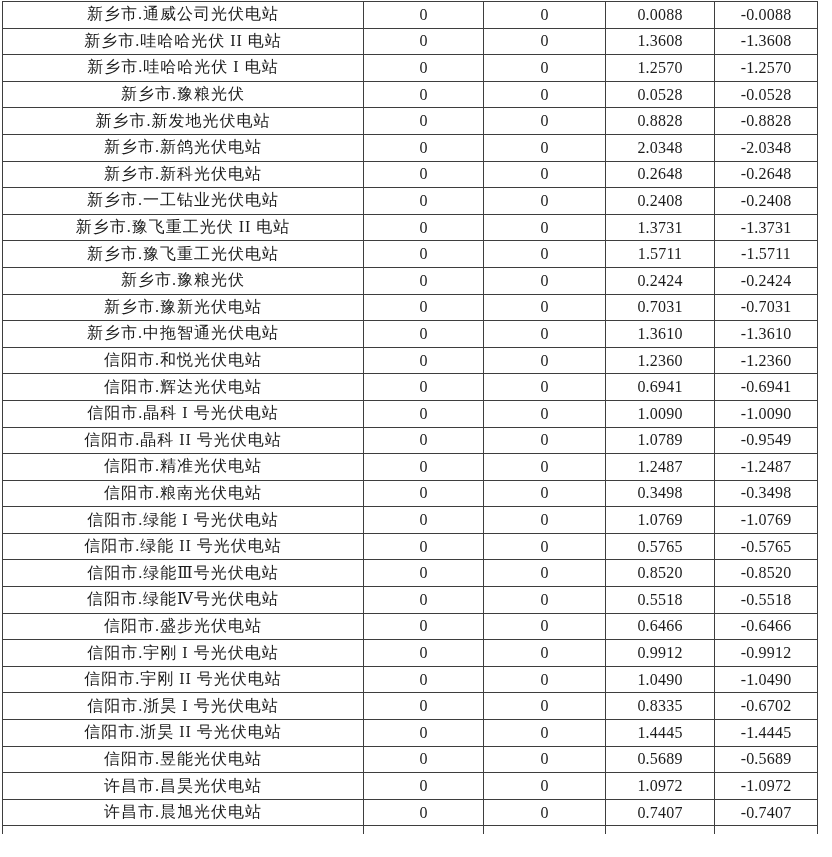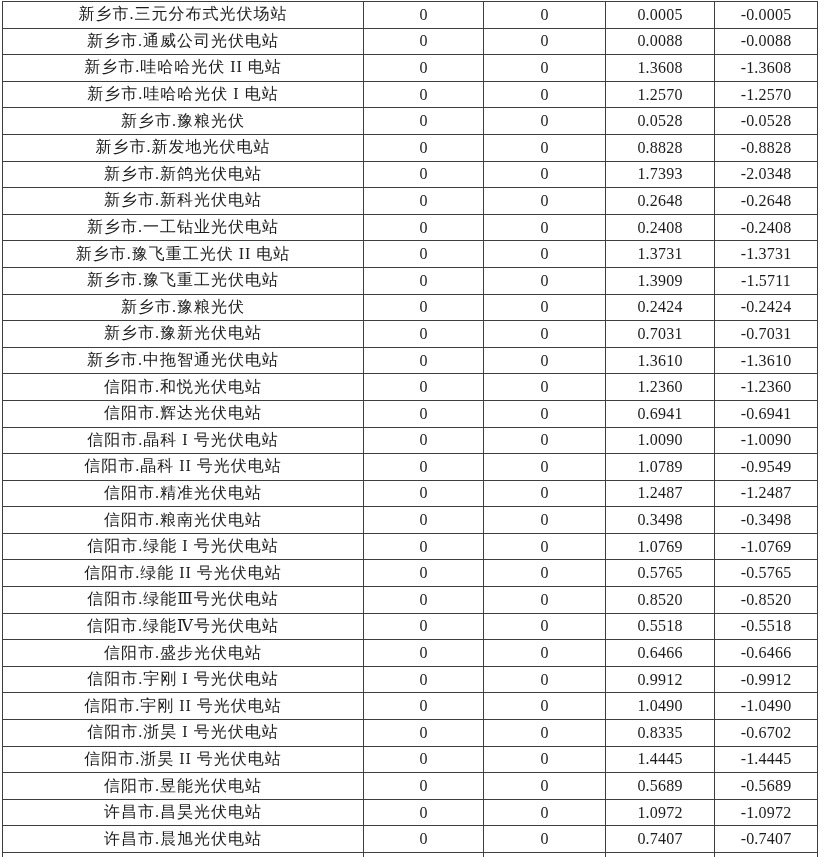--- a/index.html
+++ b/index.html
@@ -52,27 +52,20 @@
   <table class="station-table">
     <colgroup>
       <col style="width:361px">
       <col style="width:120px">
       <col style="width:122px">
       <col style="width:109px">
       <col style="width:103px">
     </colgroup>
     <tbody>
 
-    <tr>
-    <td class="name-cell">新乡市.三元分布式光伏场站</td>
-    <td class="num-cell">0</td>
-    <td class="num-cell">0</td>
-    <td class="num-cell">0.0005</td>
-    <td class="num-cell">-0.0005</td>
-  </tr>
         <tr>
     <td class="name-cell">新乡市.通威公司光伏电站</td>
     <td class="num-cell">0</td>
     <td class="num-cell">0</td>
     <td class="num-cell">0.0088</td>
     <td class="num-cell">-0.0088</td>
   </tr>
         <tr>
     <td class="name-cell">新乡市.哇哈哈光伏 II 电站</td>
     <td class="num-cell">0</td>
@@ -98,21 +91,21 @@
     <td class="name-cell">新乡市.新发地光伏电站</td>
     <td class="num-cell">0</td>
     <td class="num-cell">0</td>
     <td class="num-cell">0.8828</td>
     <td class="num-cell">-0.8828</td>
   </tr>
         <tr>
     <td class="name-cell">新乡市.新鸽光伏电站</td>
     <td class="num-cell">0</td>
     <td class="num-cell">0</td>
-    <td class="num-cell">1.7393</td>
+    <td class="num-cell">2.0348</td>
     <td class="num-cell">-2.0348</td>
   </tr>
         <tr>
     <td class="name-cell">新乡市.新科光伏电站</td>
     <td class="num-cell">0</td>
     <td class="num-cell">0</td>
     <td class="num-cell">0.2648</td>
     <td class="num-cell">-0.2648</td>
   </tr>
         <tr>
@@ -126,21 +119,21 @@
     <td class="name-cell">新乡市.豫飞重工光伏 II 电站</td>
     <td class="num-cell">0</td>
     <td class="num-cell">0</td>
     <td class="num-cell">1.3731</td>
     <td class="num-cell">-1.3731</td>
   </tr>
         <tr>
     <td class="name-cell">新乡市.豫飞重工光伏电站</td>
     <td class="num-cell">0</td>
     <td class="num-cell">0</td>
-    <td class="num-cell">1.3909</td>
+    <td class="num-cell">1.5711</td>
     <td class="num-cell">-1.5711</td>
   </tr>
         <tr>
     <td class="name-cell">新乡市.豫粮光伏</td>
     <td class="num-cell">0</td>
     <td class="num-cell">0</td>
     <td class="num-cell">0.2424</td>
     <td class="num-cell">-0.2424</td>
   </tr>
         <tr>

